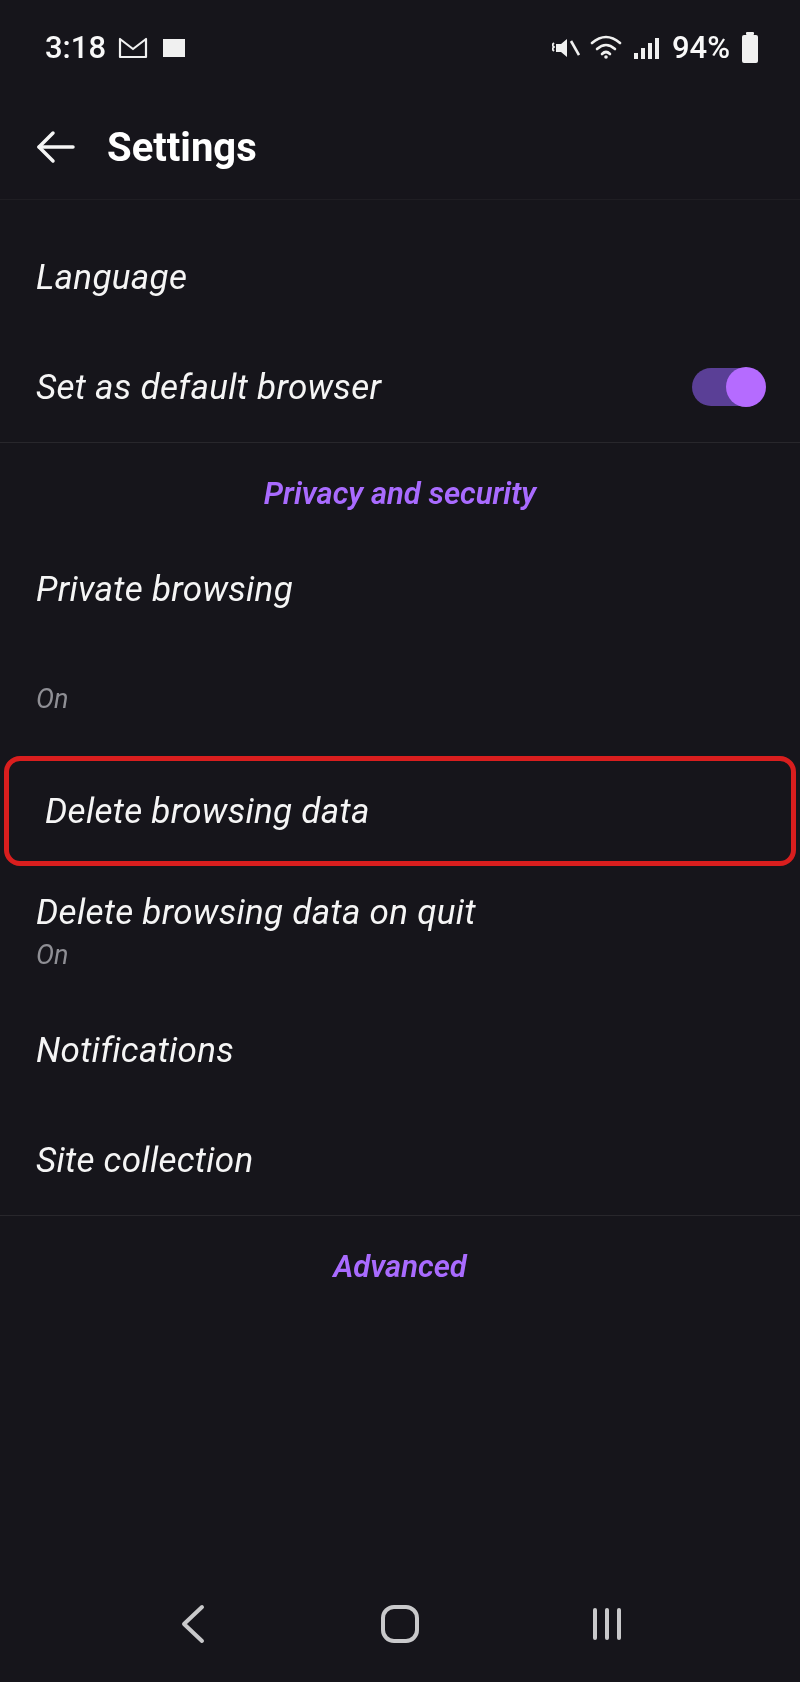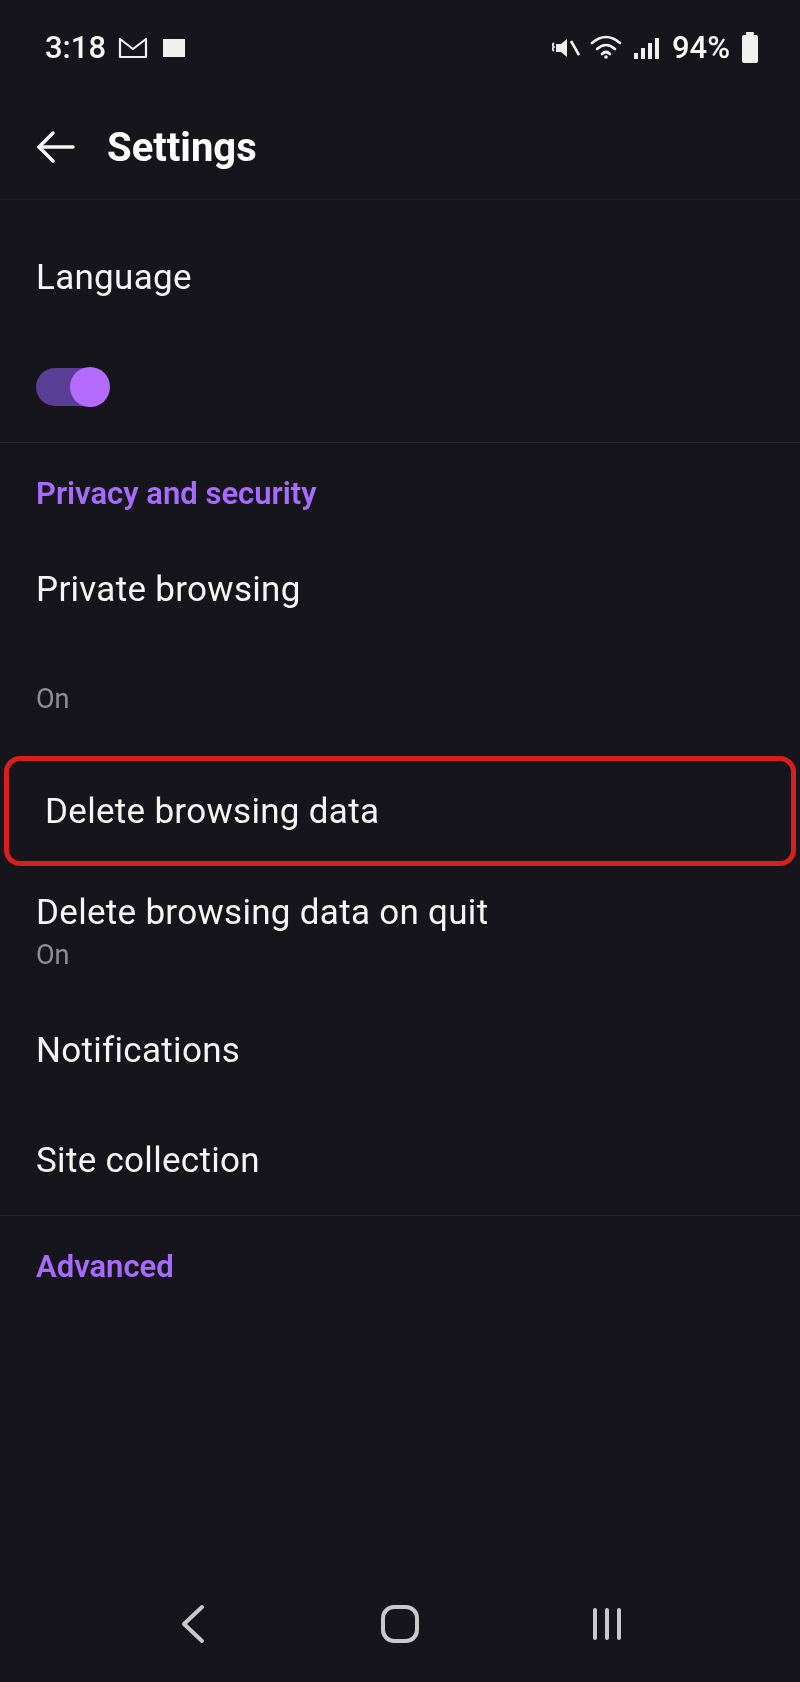--- a/index.html
+++ b/index.html
@@ -70,20 +70,21 @@
       cursor: pointer;
     }
     .header-title {
       font-size: 40px;
       font-weight: 700;
       color: #ffffff;
     }
     .content {
       flex: 1;
       overflow: hidden;
+      font-style: italic;
     }
     .row {
       min-height: 110px;
       display: flex;
       align-items: center;
       justify-content: space-between;
       padding: 24px 36px;
       cursor: pointer;
     }
     .row-text {
@@ -100,20 +101,21 @@
     .row-sub {
       font-size: 27px;
       color: #8f8f95;
     }
     .section-header {
       padding: 32px 36px 22px 36px;
       font-size: 31px;
       font-weight: 600;
       color: #a96bff;
       border-top: 1px solid rgba(255,255,255,0.08);
+      text-align: center;
     }
     .toggle {
       width: 72px;
       height: 38px;
       border-radius: 20px;
       background: #5a3f96;
       position: relative;
     }
     .toggle.on .thumb {
       left: 34px;
@@ -214,20 +216,23 @@
 
 <div class="content">
 
   <div class="row" style="margin-top:22px;">
     <div class="row-text">
       <span class="row-label">Language</span>
     </div>
   </div>
 
   <div class="row">
+    <div class="row-text">
+      <span class="row-label">Set as default browser</span>
+    </div>
     <div class="toggle on">
       <div class="thumb"></div>
     </div>
   </div>
 
   <div class="section-header">Privacy and security</div>
 
   <div class="row">
     <div class="row-text">
       <span class="row-label">Private browsing</span>

